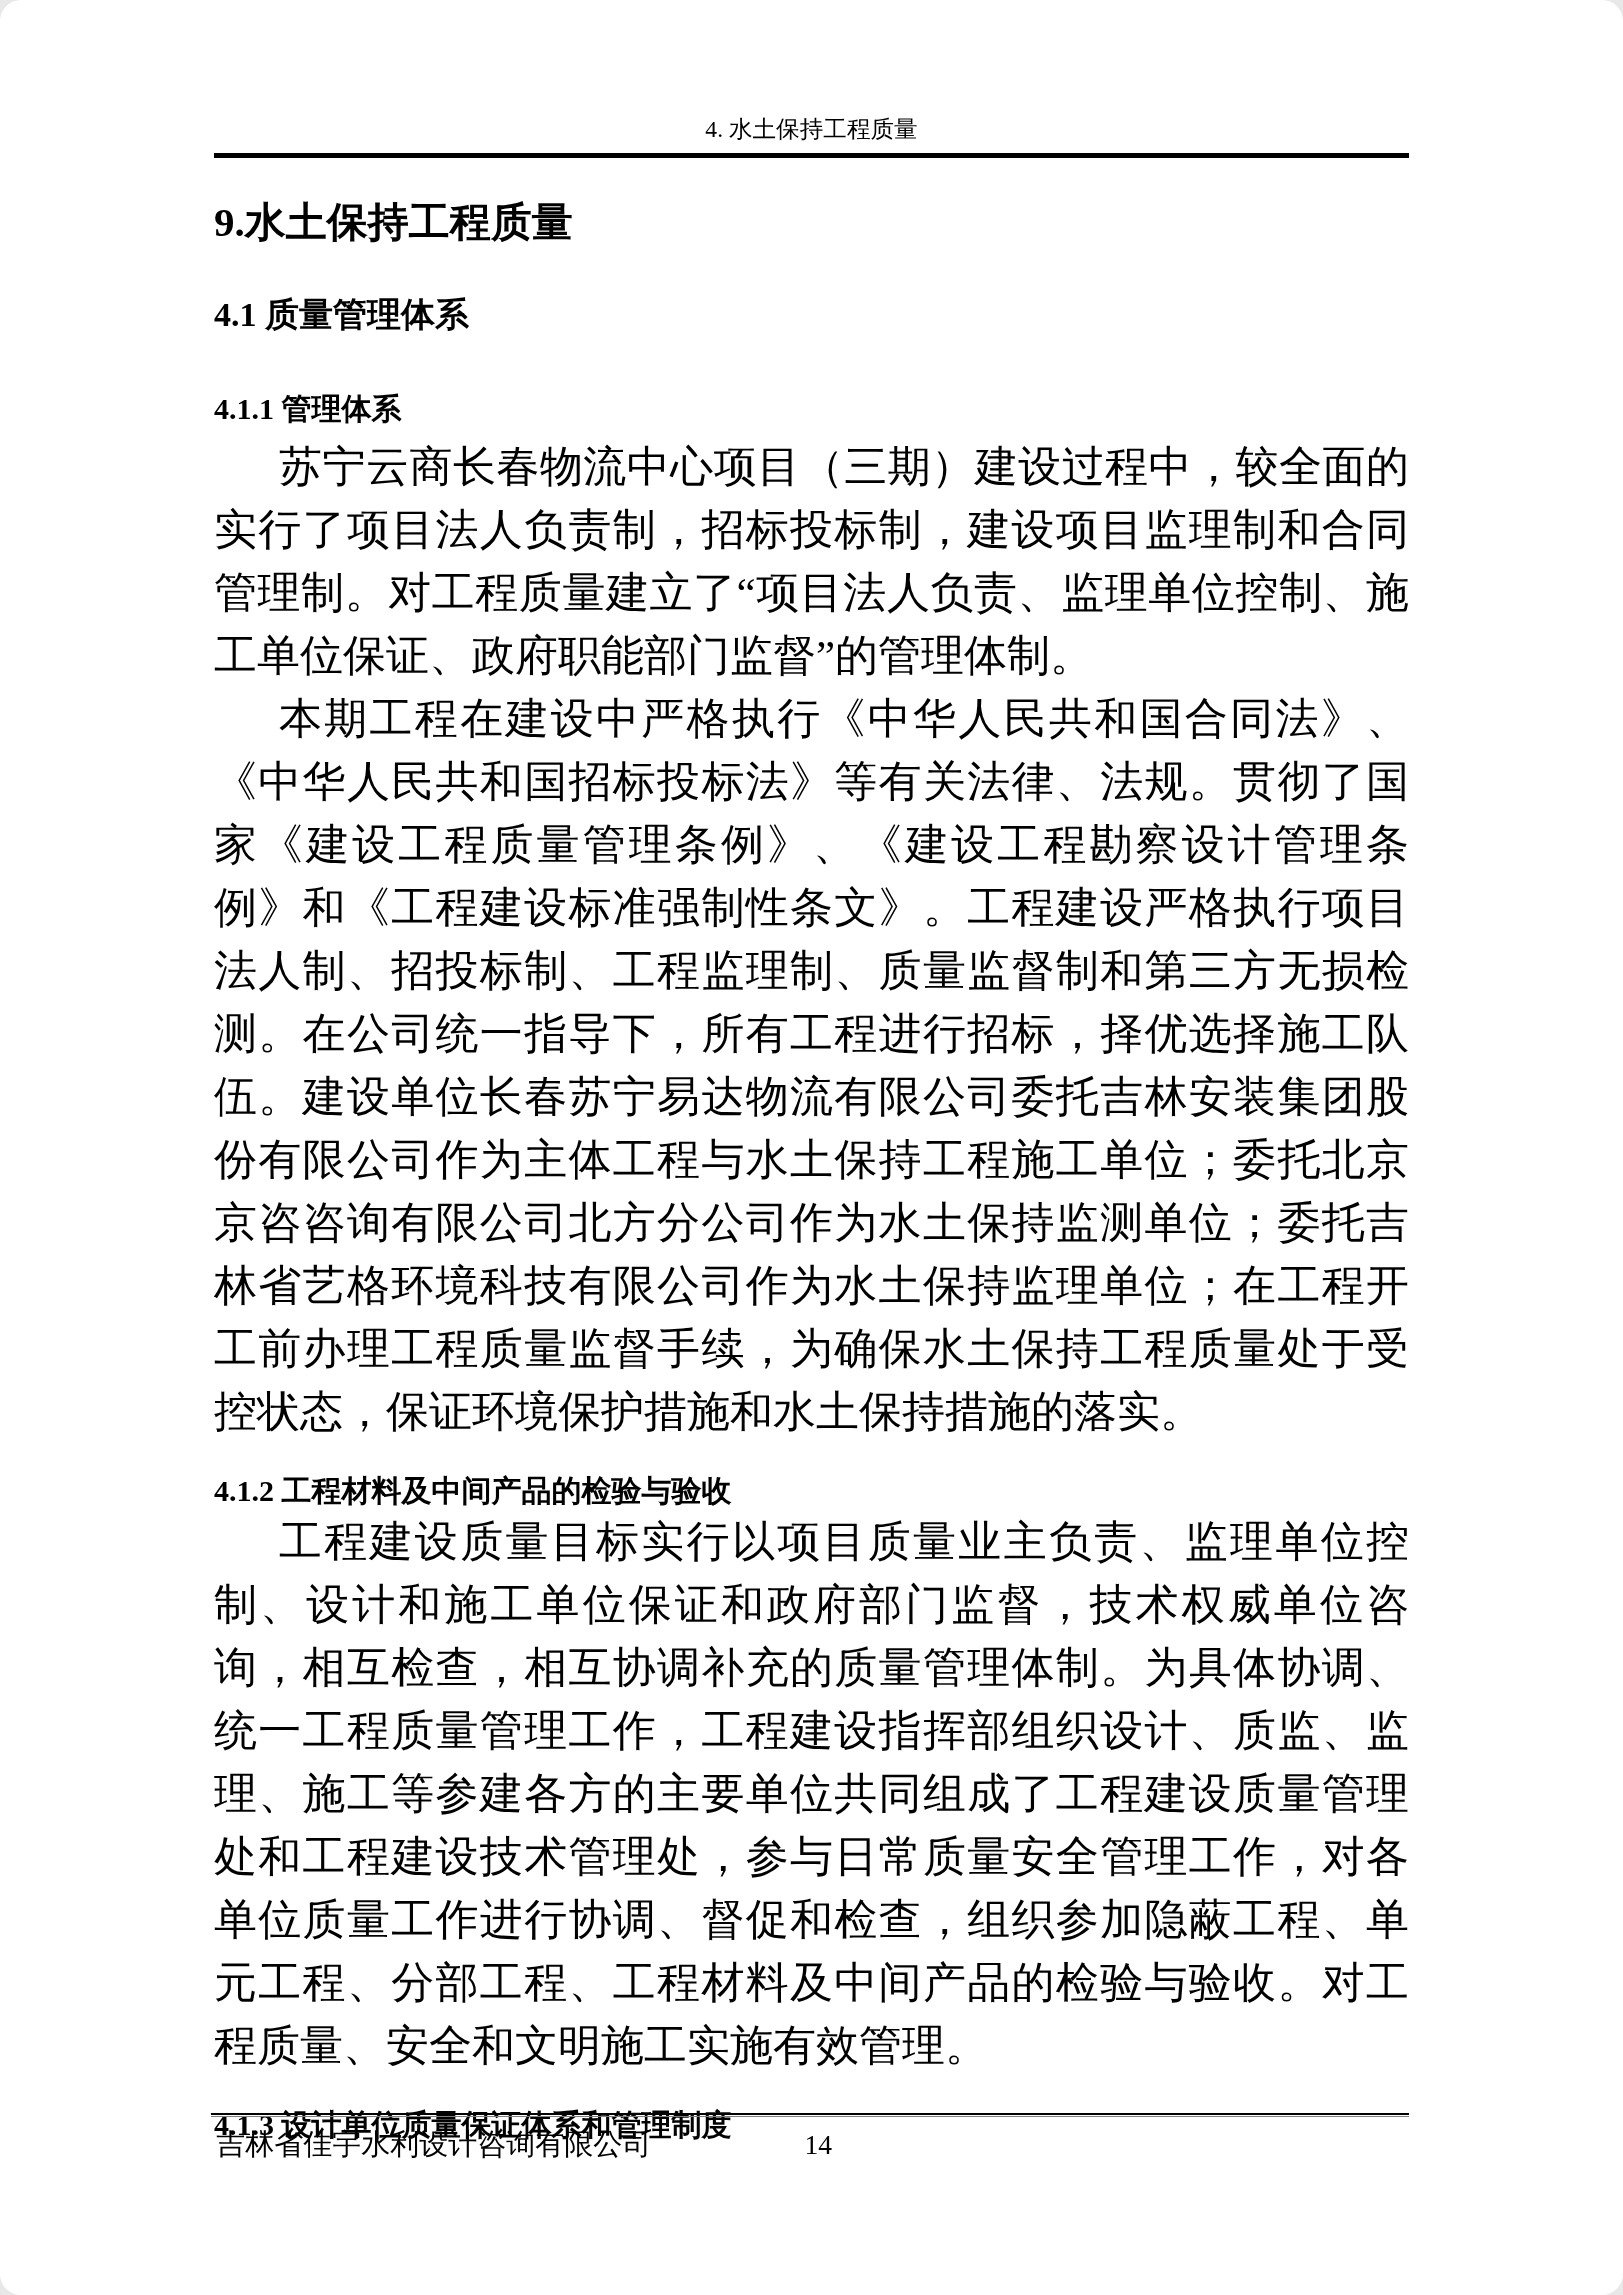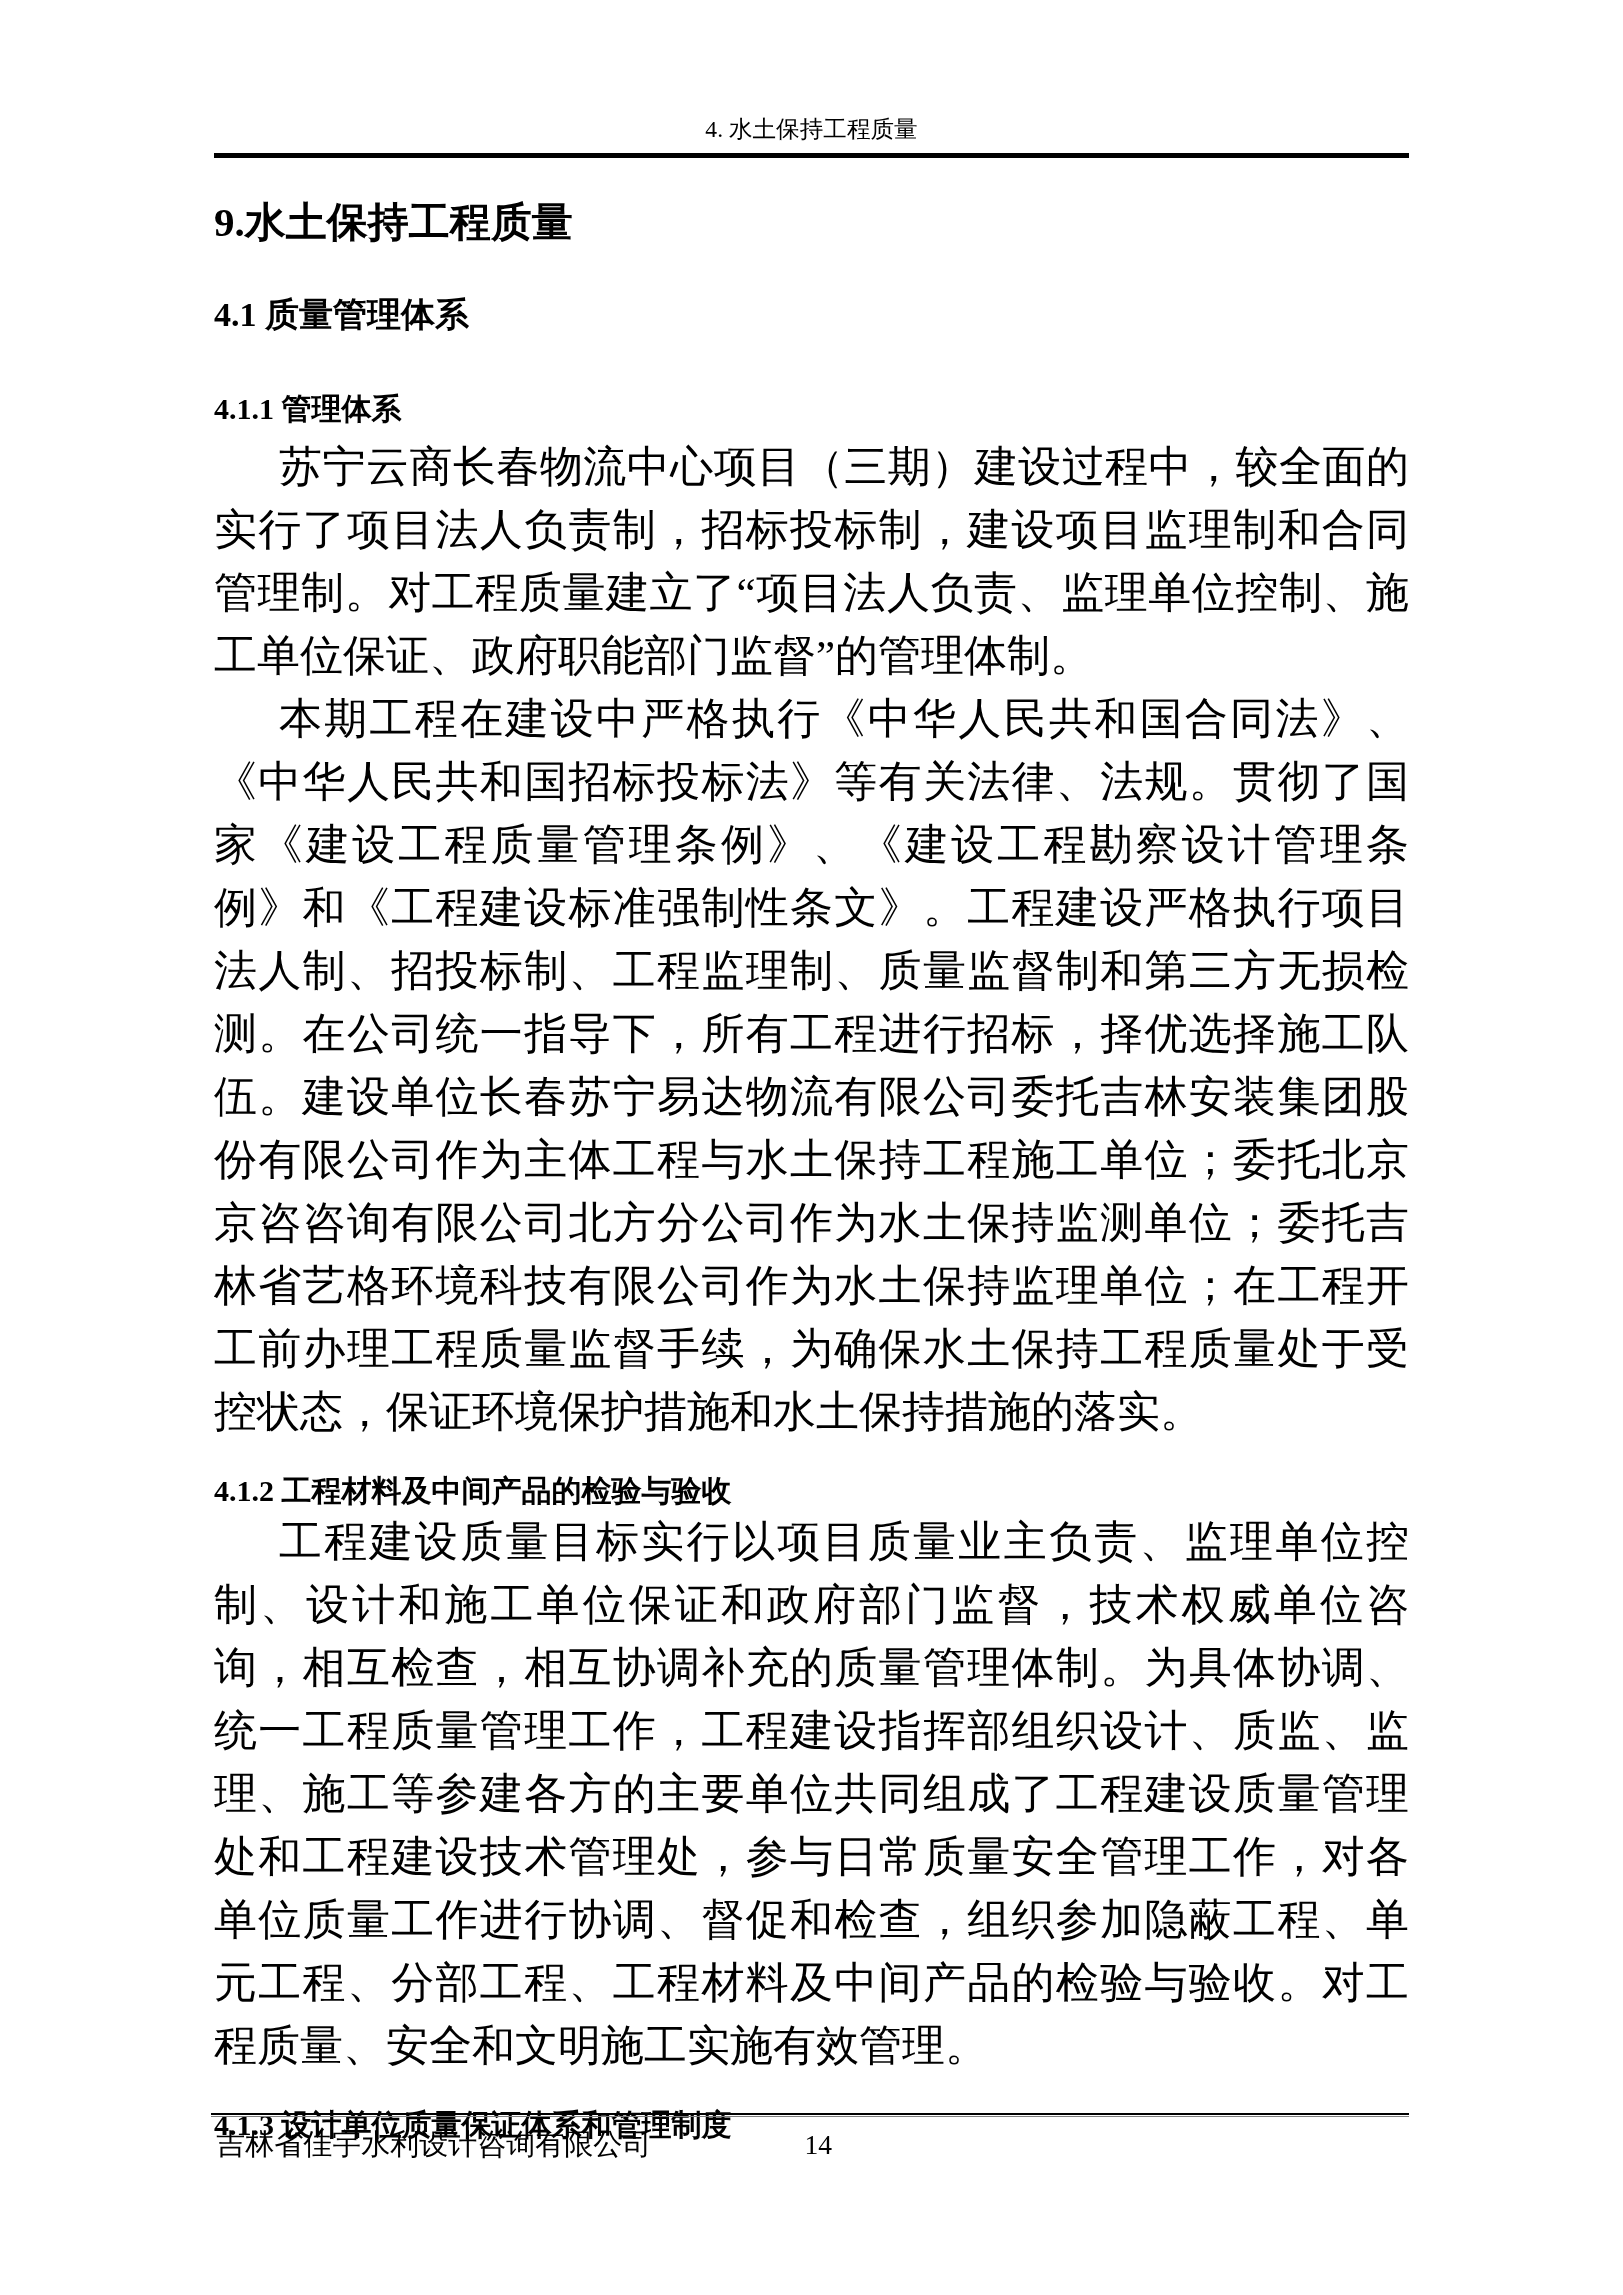--- a/index.html
+++ b/index.html
@@ -5,20 +5,21 @@
   html, body { margin: 0; padding: 0; background: #e8e8e8; }
   .page {
     position: relative;
     width: 1623px;
     height: 2295px;
     margin: 0 auto;
     background: #ffffff;
     color: #000000;
     font-family: "Liberation Serif", "DejaVu Serif", serif;
     overflow: hidden;
+    border-radius: 21px;
   }
   .content { margin: 0 214px; }
 
   .doc-header {
     padding-top: 115px;
     text-align: center;
     font-size: 23.6px;
     line-height: 29px;
     font-weight: normal;
   }

